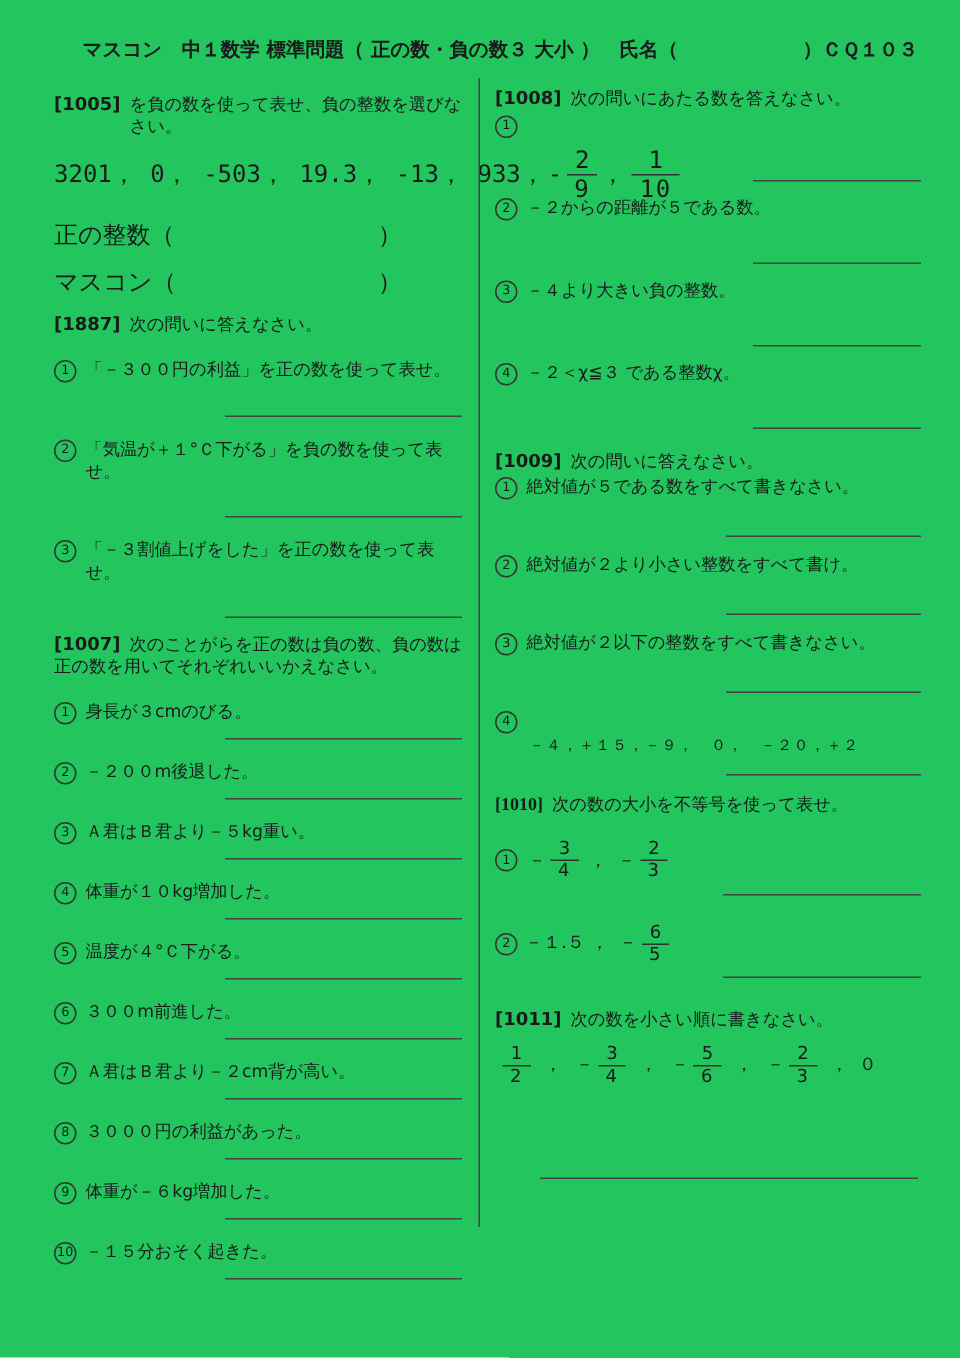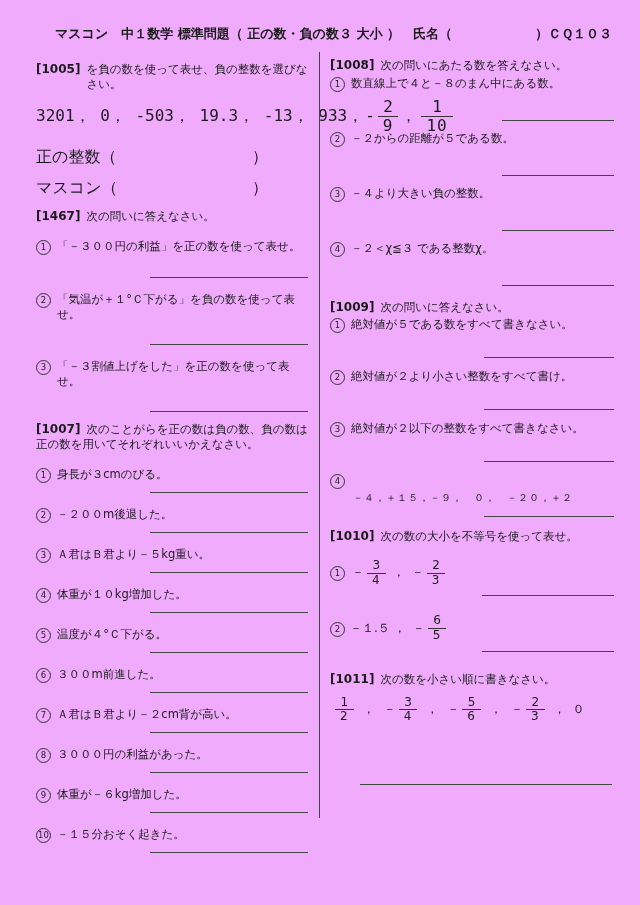--- a/index.html
+++ b/index.html
@@ -1,16 +1,16 @@
 <!DOCTYPE html>
 <html><head>
 <meta charset="utf-8">
 <style>
   html,body{margin:0;padding:0;background:#fff;}
-  .page{position:relative;width:640px;height:905px;background:#f0abfc;overflow:hidden;
+  .page{position:relative;width:640px;height:905px;background:#22c55e;overflow:hidden;
         font-family:"DejaVu Sans",sans-serif;color:#1a1a1a;font-size:12px;line-height:1.3;}
   .header{position:absolute;top:26px;left:55px;right:28px;display:flex;
           justify-content:space-between;font-weight:bold;font-size:13px;white-space:nowrap;}
   .columns{position:absolute;top:52px;left:0;right:0;display:flex;}
   .vdivider{position:absolute;left:319px;top:0;width:1px;height:766px;background:#444;}
   .col-left{width:319px;box-sizing:border-box;padding:0 11px 0 36px;}
   .col-right{flex:1;box-sizing:border-box;padding:0 26px 0 11px;}
   .p-head{margin-top:10px;}
   .p-head .pid{font-weight:bold;margin-right:6px;}
   .p-head.flexhead{display:flex;}
@@ -38,21 +38,21 @@
   .p1008 .qa{margin-top:10px;}
   .p1008 .qa.first{margin-top:2px;}
   .p1008 .ans-line{width:112px;margin-top:28px;}
   .p1008 .p-head{margin-top:6px;}
   .p1009 .p-head{margin-top:14px;}
   .p1009 .qa{margin-top:11px;}
   .p1009 .qa.first{margin-top:2px;}
   .p1009 .ans-line{width:130px;margin-top:24px;}
   .p1009 .sub-numbers{margin:2px 0 0 23px;font-size:10px;letter-spacing:1px;}
   .p1009 .ans-line.after-sub{margin-top:12px;}
-  .p1010 .p-head{margin-top:12px;}
+  .p1010 .p-head{margin-top:12px;font-family:Liberation Serif, serif;}
   .p1010 .frac-row{margin-top:14px;}
   .p1010 .frac-row.second{margin-top:18px;}
   .p1010 .ans-line{width:132px;margin-top:8px;}
   .p1011 .p-head{margin-top:20px;}
   .p1011 .frac-row{margin-top:8px;gap:7px;}
   .p1011 .ans-line{width:252px;margin-top:60px;margin-right:2px;}
 </style>
 </head>
 <body>
 
@@ -96,21 +96,21 @@
           <span>）</span>
         </div>
         <div class="ans-paren">
           <span>マスコン（</span>
           <span>）</span>
         </div>
       </section>
 
       <section class="p1006">
         <div class="p-head">
-          <span class="pid">[1467]</span><span class="intro">次の問いに答えなさい。</span>
+          <span class="pid">[1887]</span><span class="intro">次の問いに答えなさい。</span>
         </div>
         <div class="qa">
           <div class="q">
             <span class="qnum">1</span>
             <span class="qtext">「－３００円の利益」を正の数を使って表せ。</span>
           </div>
           <div class="ans-line"></div>
         </div>
         <div class="qa">
           <div class="q">
@@ -207,21 +207,20 @@
 
     <div class="col-right">
 
       <section class="p1008">
         <div class="p-head">
           <span class="pid">[1008]</span><span class="intro">次の問いにあたる数を答えなさい。</span>
         </div>
         <div class="qa first">
           <div class="q">
             <span class="qnum">1</span>
-            <span class="qtext">数直線上で４と－８のまん中にある数。</span>
           </div>
           <div class="ans-line"></div>
         </div>
         <div class="qa">
           <div class="q">
             <span class="qnum">2</span>
             <span class="qtext">－２からの距離が５である数。</span>
           </div>
           <div class="ans-line"></div>
         </div>

